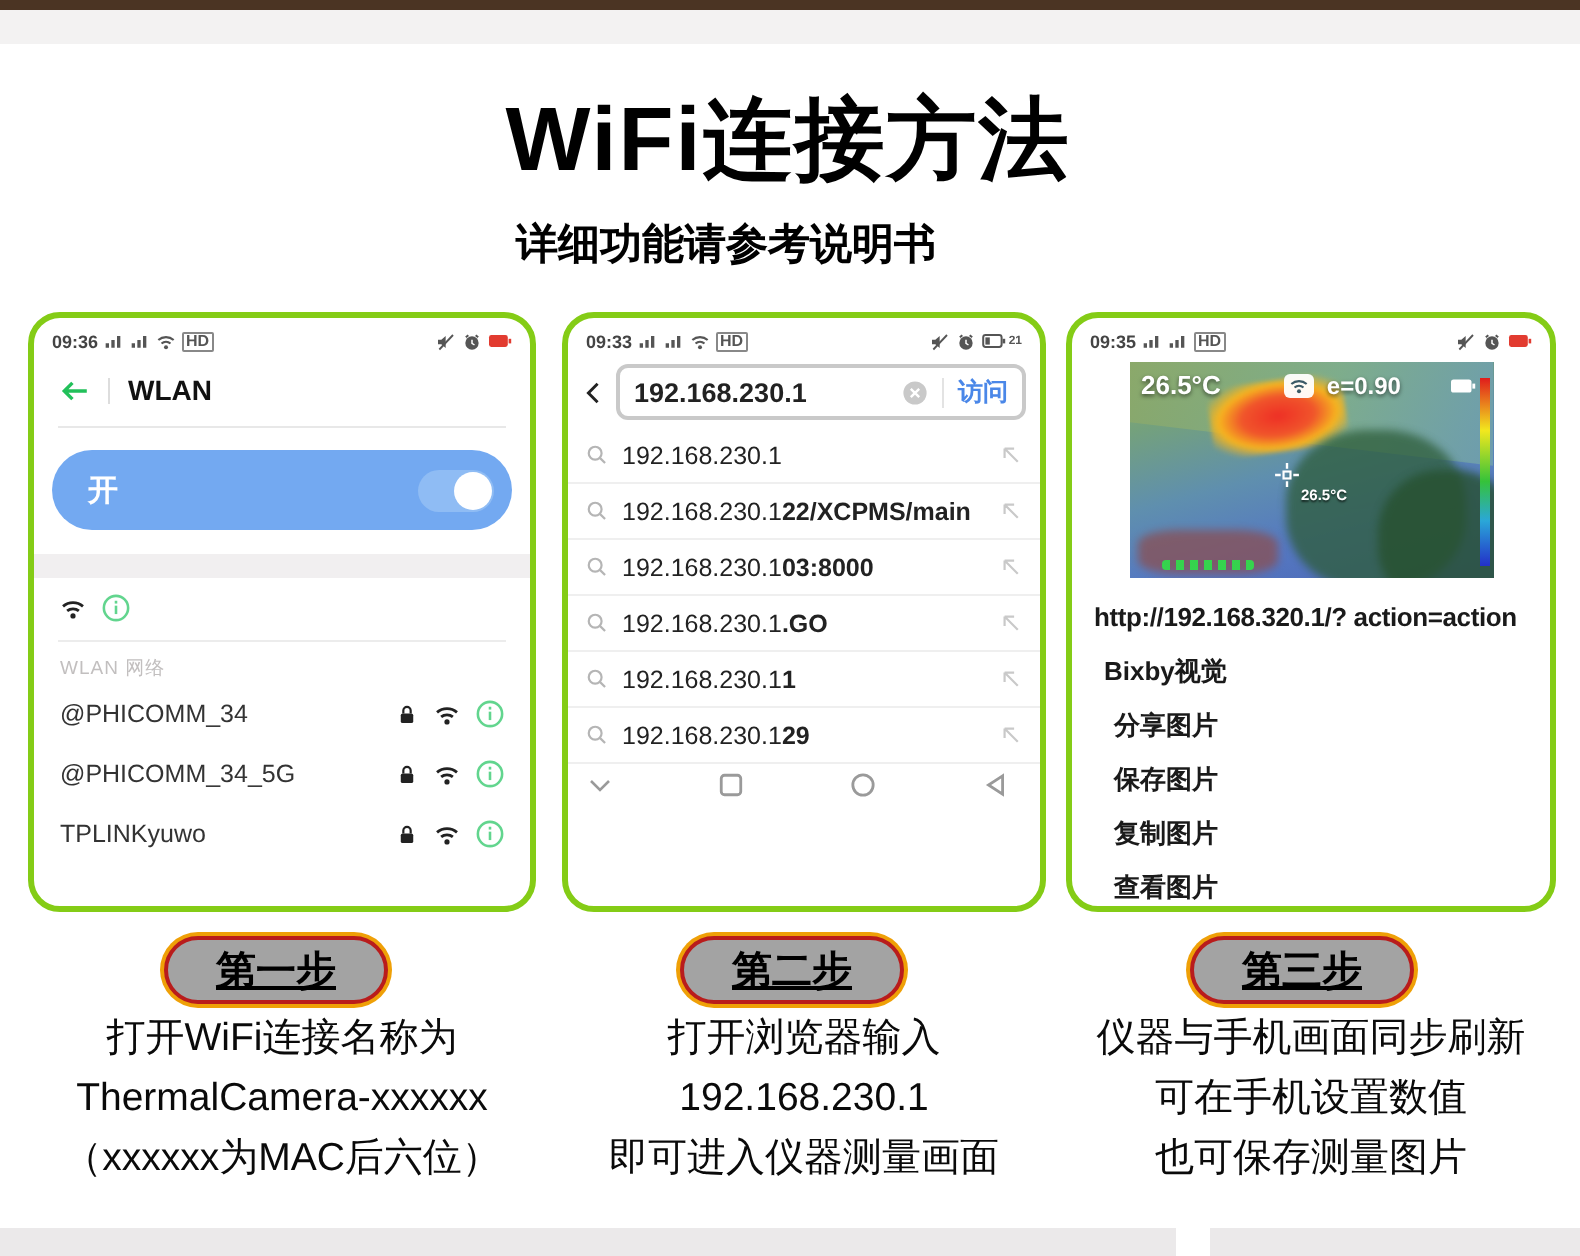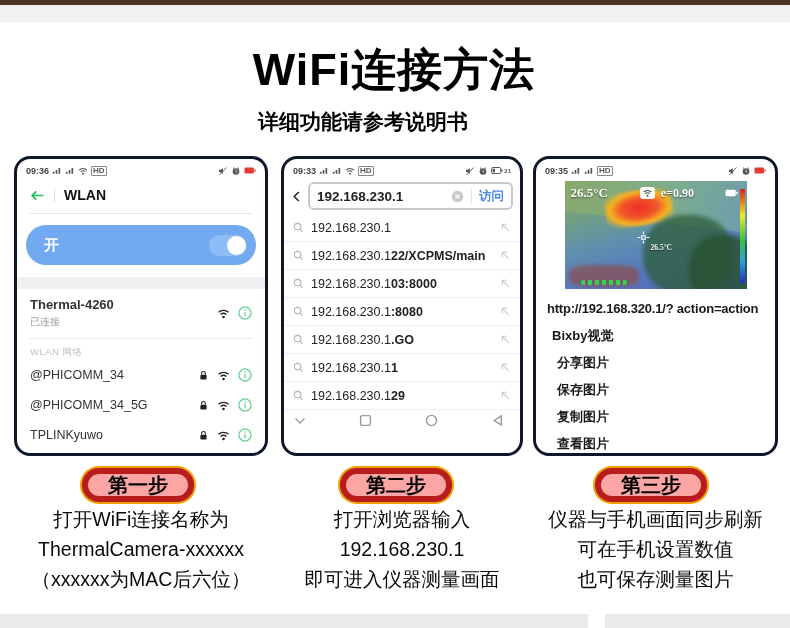--- a/index.html
+++ b/index.html
@@ -13,21 +13,21 @@
   .foot{position:absolute;left:0;top:614px;width:790px;height:14px;background:#ebe9ea;}
   .foot-notch{position:absolute;left:588px;top:614px;width:17px;height:14px;background:#fff;}
 
   
   .title{position:absolute;left:0;top:40px;width:788px;text-align:center;
          font-size:45px;font-weight:900;letter-spacing:1px;color:#000;}
   .subtitle{position:absolute;left:0;top:108px;width:726px;text-align:center;
             font-size:21px;font-weight:800;color:#000;}
 
   
-  .panel{position:absolute;top:156px;height:300px;background:#fff;border:3px solid #0f172a;
+  .panel{position:absolute;top:156px;height:300px;background:#fff;border:3px solid #84cc16;
          border-radius:16px;box-sizing:border-box;overflow:hidden;}
   #panel1{left:14px;width:254px;}
   #panel2{left:281px;width:242px;}
   #panel3{left:533px;width:245px;}
 
   
   .sbar{display:flex;justify-content:space-between;align-items:center;
         padding:6px 9px 2px 9px;font-size:9px;font-weight:700;color:#444;}
   .sbar .grp{display:flex;align-items:center;gap:3px;}
   .hd{font-size:8px;font-weight:700;color:#555;border:1px solid #888;border-radius:1px;padding:0 1px;line-height:8px;}
@@ -70,21 +70,21 @@
   .visit{font-size:12.5px;color:#4A87E8;font-weight:700;}
   .sug{display:flex;align-items:center;gap:7px;height:27px;border-bottom:1px solid #efefef;
        padding:0 9px;font-size:12.5px;color:#222;}
   .sug .txt{flex:1;white-space:nowrap;overflow:hidden;}
   .sug .pre{font-weight:500;}
   .sug .suf{font-weight:800;}
   .p2nav{display:flex;justify-content:space-between;align-items:center;padding:4px 16px 0 10px;}
 
   
   .thermal{margin:3px auto 0 auto;width:182px;height:108px;position:relative;overflow:hidden;
-           background:linear-gradient(165deg,#93b06b 0%,#74a17c 22%,#5f8fae 48%,#5578c2 72%,#4b66b4 100%);font-family:Liberation Serif, serif;}
+           background:linear-gradient(165deg,#93b06b 0%,#74a17c 22%,#5f8fae 48%,#5578c2 72%,#4b66b4 100%);}
   .th-ceil{position:absolute;left:0;top:0;width:100%;height:48%;
            background:linear-gradient(100deg,#8aa86a,#7fae8d 55%,#6f9fae);
            clip-path:polygon(0 0,100% 0,100% 100%,0 58%);opacity:.9;}
   .th-hot{position:absolute;left:40px;top:9px;width:68px;height:36px;
           background:radial-gradient(ellipse at center,#ee2f25 0%,#f0552b 38%,#f6b41f 62%,rgba(190,210,90,0) 85%);
           transform:rotate(-8deg);filter:blur(1px);}
   .th-plant1{position:absolute;right:14px;top:34px;width:90px;height:80px;border-radius:45%;
              background:#2e5d3a;opacity:.75;filter:blur(2px);}
   .th-plant2{position:absolute;right:-12px;top:54px;width:70px;height:70px;border-radius:45%;
              background:#27512f;opacity:.8;filter:blur(2px);}
@@ -104,24 +104,24 @@
   .th-cross{position:absolute;left:72px;top:50px;color:#fff;}
   .th-clbl{position:absolute;left:86px;top:62px;color:#fff;font-size:7.5px;font-weight:800;
            text-shadow:0 1px 1px rgba(0,0,0,.6);}
   .menu{padding:12px 8px 0 8px;}
   .mi{font-size:13px;font-weight:700;color:#1a1a1a;margin-bottom:11px;line-height:16px;white-space:nowrap;}
   .mi0{padding-left:3px;letter-spacing:-.2px;}
   .mi1{padding-left:8px;}
   .mi2,.mi3,.mi4,.mi5{padding-left:13px;}
 
   
-  .badge{position:absolute;top:468px;width:112px;height:34px;background:#fca5a5;
-         border:6px solid #b91c1c;box-shadow:0 0 0 2px #EFA007;border-radius:19px;box-sizing:border-box;
+  .badge{position:absolute;top:468px;width:112px;height:34px;background:#a3a3a3;
+         border:2px solid #b91c1c;box-shadow:0 0 0 2px #EFA007;border-radius:19px;box-sizing:border-box;
          display:flex;align-items:center;justify-content:center;
-         font-size:20px;font-weight:900;color:#000;}
+         font-size:20px;font-weight:900;color:#000;text-decoration:underline;}
   #badge1{left:82px;} #badge2{left:340px;} #badge3{left:595px;}
   .cap{position:absolute;top:504px;text-align:center;font-size:19.5px;font-weight:400;
        color:#0a0a0a;line-height:30px;}
   #cap1{left:10px;width:262px;}
   #cap2{left:277px;width:250px;}
   #cap3{left:529px;width:253px;}
 </style>
 </head>
 <body>
 
@@ -240,24 +240,20 @@
   </div>
   <div class="hr1"></div>
   <div class="pill">
     <span class="on">开</span>
     <span class="tog">
         <span class="knob"></span>
       </span>
   </div>
   <div class="grayband"></div>
   <div class="conn">
-    <div>
-      <div class="nm">Thermal-4260</div>
-      <div class="st">已连接</div>
-    </div>
     <div class="irow">
       <svg class="i-blk" width="13" height="13">
           <use href="#sy-wifi"></use>
         </svg>
       <svg style="color:#62d58e" width="14" height="14">
           <use href="#sy-info"></use>
         </svg>
     </div>
   </div>
   <div class="hr2"></div>
@@ -365,29 +361,20 @@
     <span class="txt"><span class="pre">192.168.230.1</span><span class="suf">22/XCPMS/main</span></span>
     <svg class="i-arr" width="11" height="11">
         <use href="#sy-nwar"></use>
       </svg>
   </div>
   <div class="sug">
     <svg class="i-dim" width="11" height="11">
         <use href="#sy-mag"></use>
       </svg>
     <span class="txt"><span class="pre">192.168.230.1</span><span class="suf">03:8000</span></span>
-    <svg class="i-arr" width="11" height="11">
-        <use href="#sy-nwar"></use>
-      </svg>
-  </div>
-  <div class="sug">
-    <svg class="i-dim" width="11" height="11">
-        <use href="#sy-mag"></use>
-      </svg>
-    <span class="txt"><span class="pre">192.168.230.1</span><span class="suf">:8080</span></span>
     <svg class="i-arr" width="11" height="11">
         <use href="#sy-nwar"></use>
       </svg>
   </div>
   <div class="sug">
     <svg class="i-dim" width="11" height="11">
         <use href="#sy-mag"></use>
       </svg>
     <span class="txt"><span class="pre">192.168.230.1</span><span class="suf">.GO</span></span>
     <svg class="i-arr" width="11" height="11">

